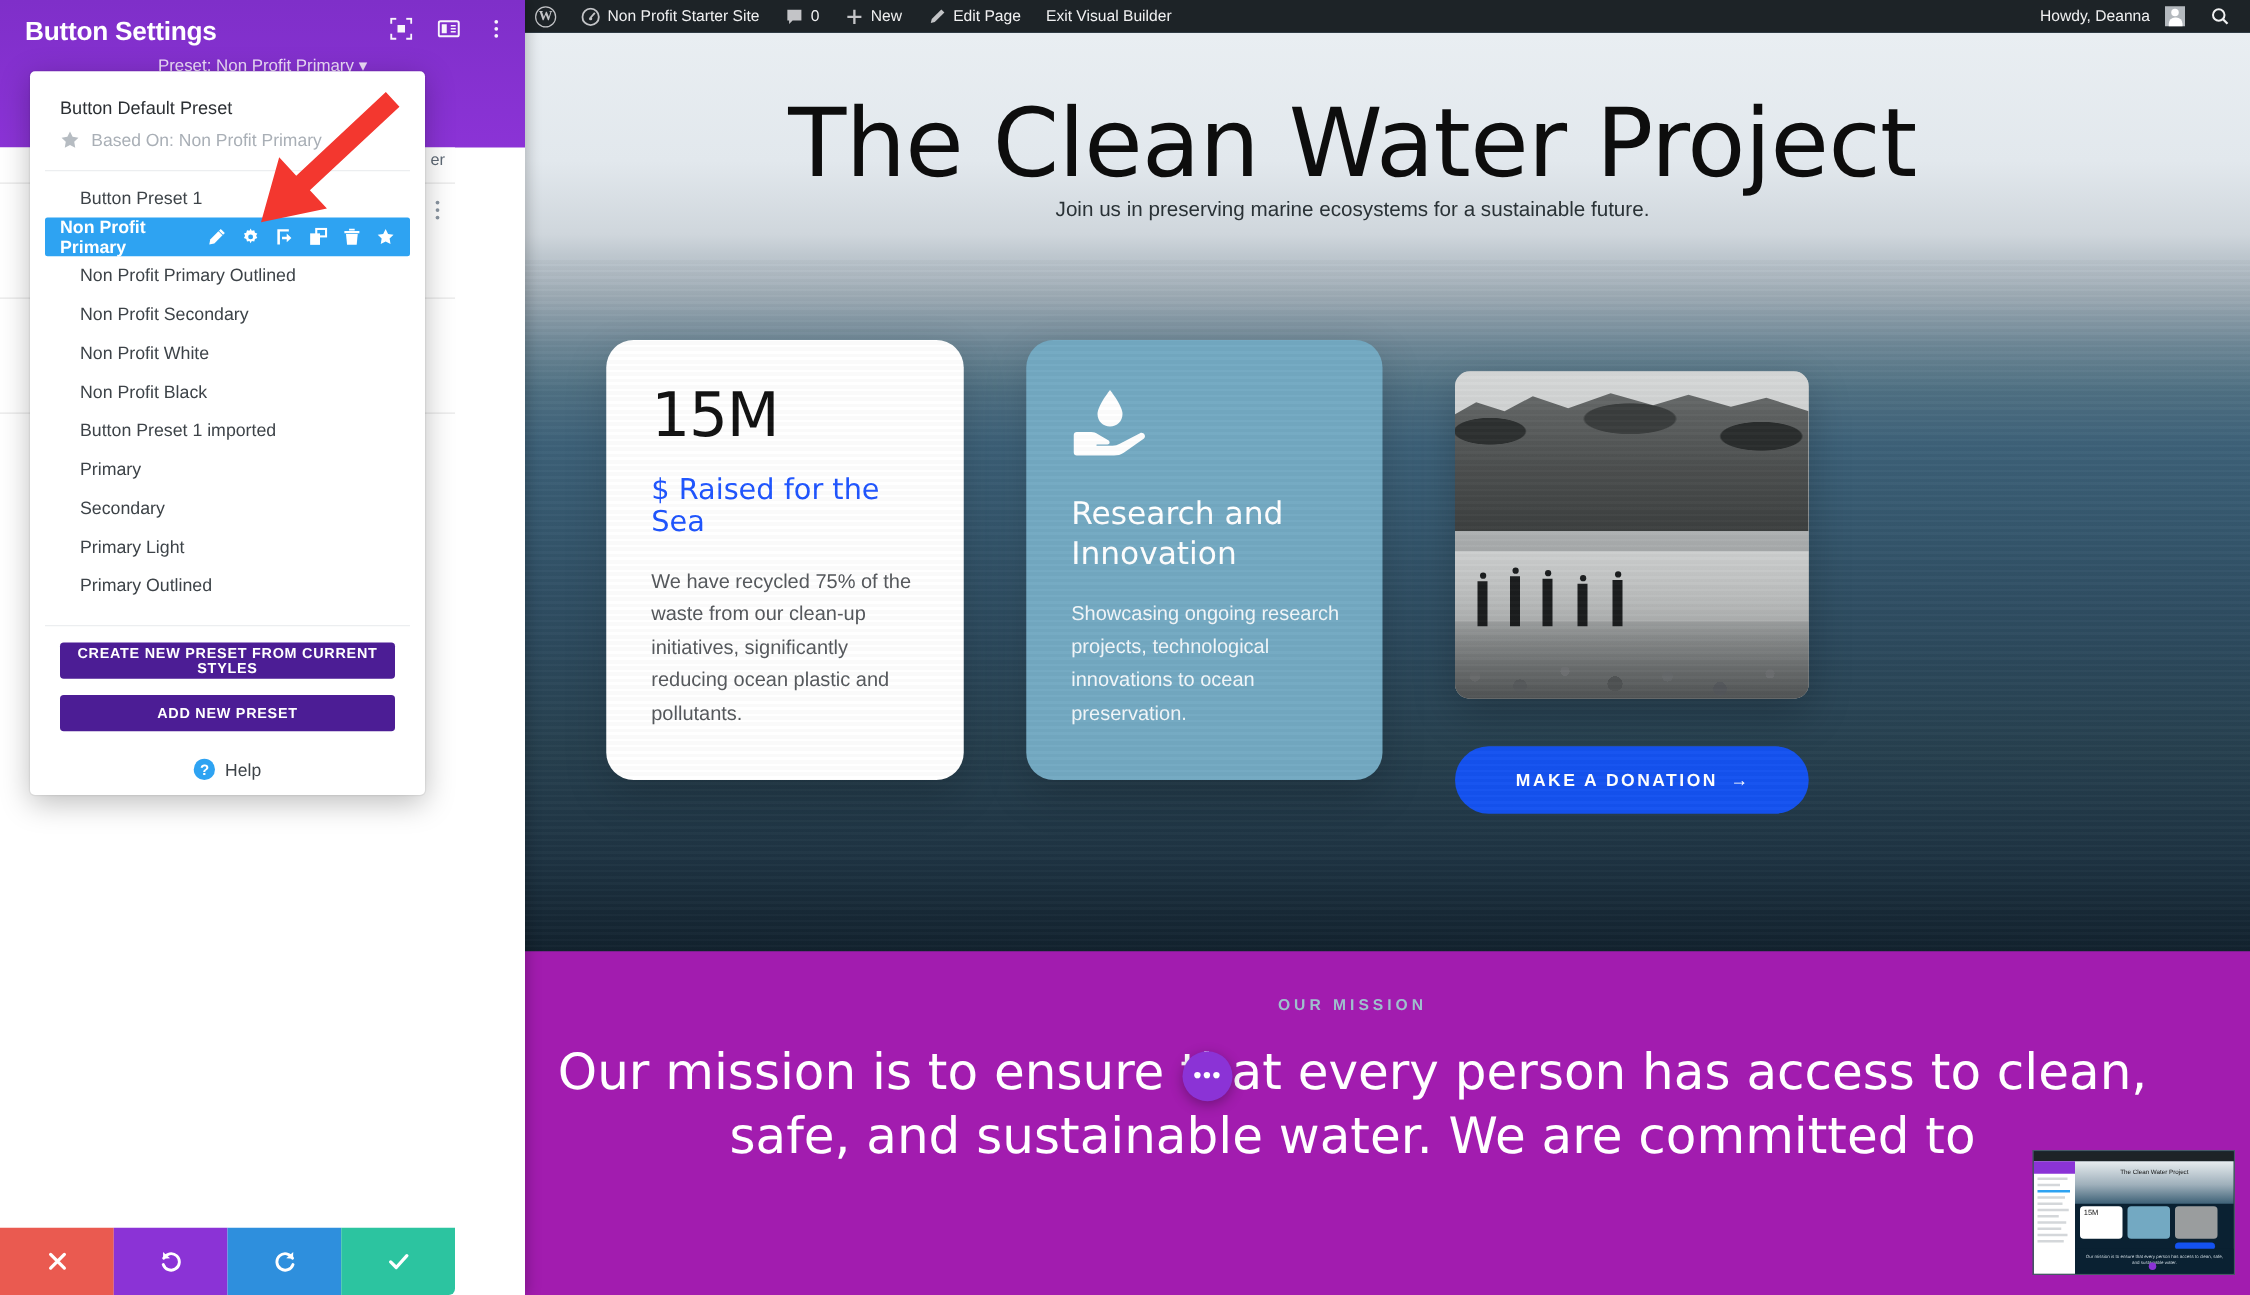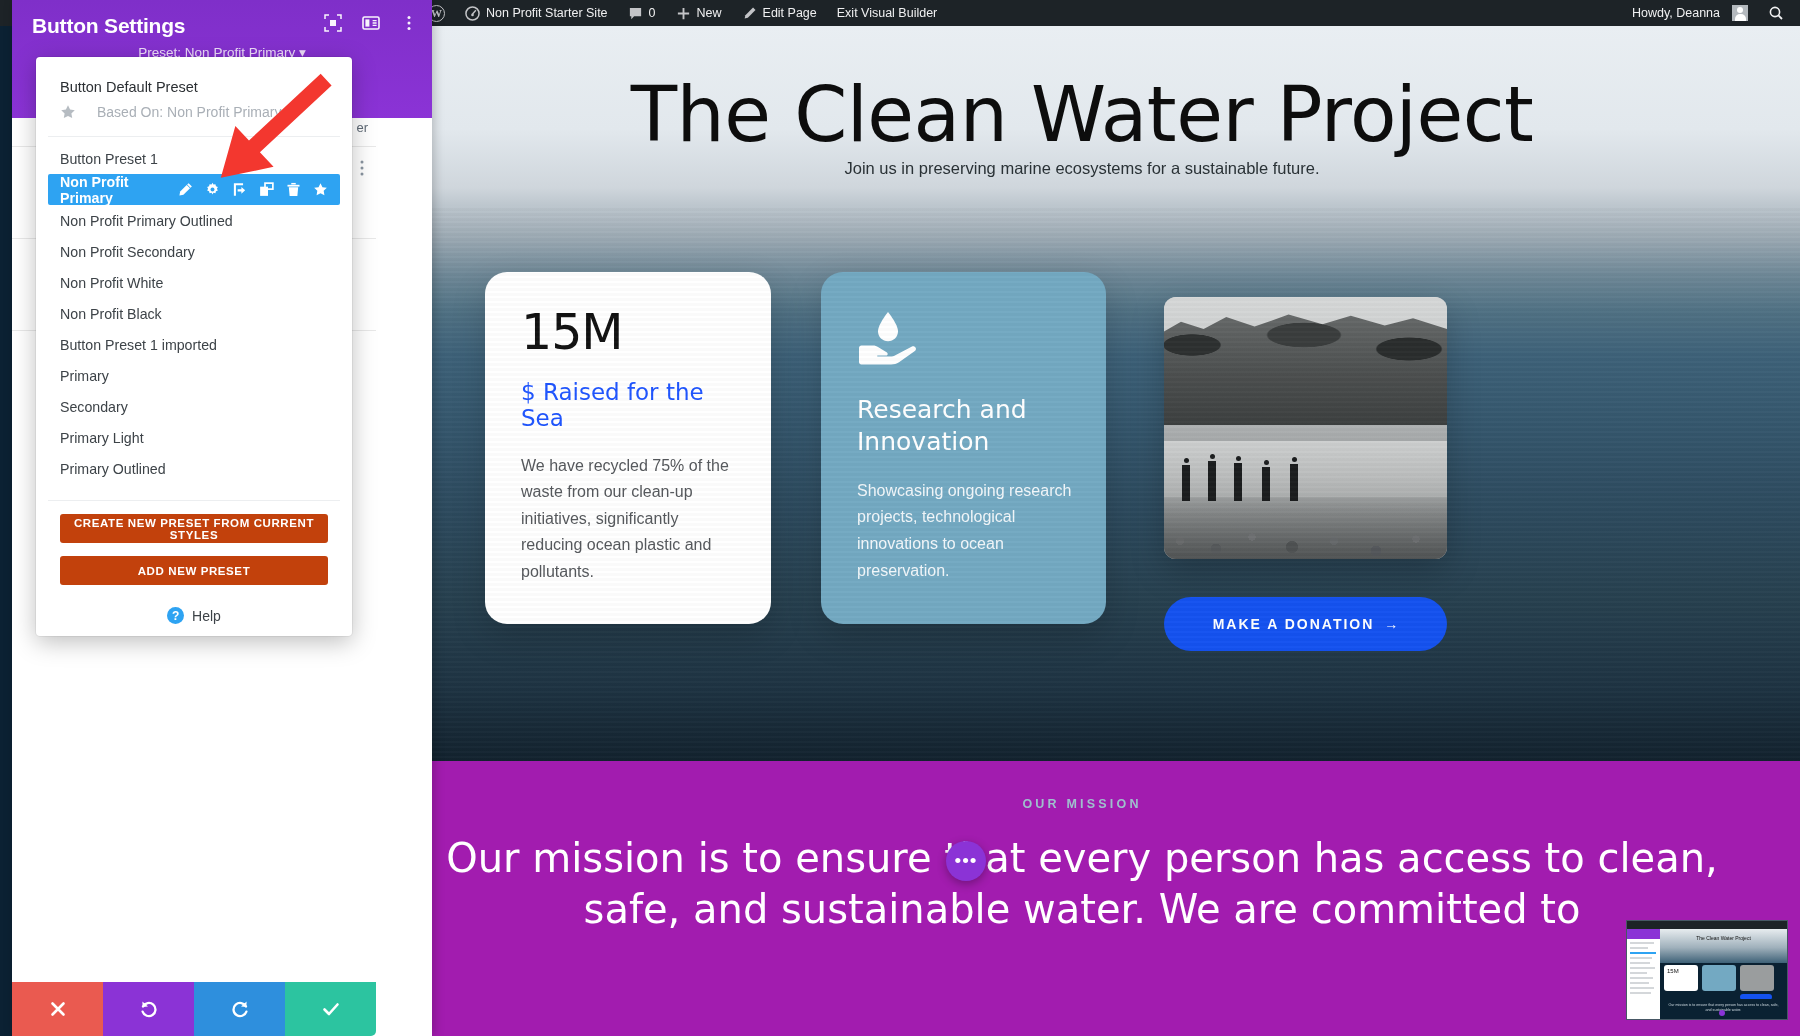--- a/index.html
+++ b/index.html
@@ -176,21 +176,21 @@
     font-size: 12.5px; letter-spacing: 3.2px; color: #9fc0cd; font-weight: bold;
   }
   .mission-text {
     margin-top: 22px; padding: 0 58px;
     font-size: 40px; line-height: 1.28; color: #fff; font-weight: 400;
     font-family: "DejaVu Sans", sans-serif;
   }
 
   
   .divi-panel {
-    position: absolute; top: 0; left: 12px; width: 420px; height: 1036px;
+    position: absolute; top: 0; left: 0; width: 420px; height: 1036px;
     background: #fff; z-index: 80; overflow: visible;
     box-shadow: 2px 0 10px rgba(0,0,0,0.22);
   }
   .divi-header {
     position: relative; height: 118px; background: #8B33D6;
     background: linear-gradient(180deg,#7f2fc9 0%,#8b33d6 100%);
     padding: 14px 20px 0 20px; color: #fff;
   }
   .divi-title { font-size: 21px; font-weight: bold; letter-spacing: -0.2px; }
   .divi-preset-line { margin-top: 6px; font-size: 13.5px; color: #eddcf9; text-align: center; }
@@ -215,40 +215,40 @@
   
   .preset-pop {
     position: absolute; top: 57px; left: 24px;
     width: 316px; background: #fff; border-radius: 4px;
     box-shadow: 0 6px 24px rgba(0,0,0,0.26), 0 0 0 1px rgba(0,0,0,0.05);
     padding: 22px 0 12px 0; z-index: 90;
   }
   .pp-default { padding: 0 24px; }
   .pp-default-title { font-size: 14.5px; color: #2b2f33; font-weight: 400; }
   .pp-based {
-    margin-top: 9px; display: flex; align-items: center; gap: 21px;
+    margin-top: 9px; display: flex; align-items: center; gap: 9px;
     font-size: 14px; color: #a9afb6;
   }
   .pp-sep { height: 1px; background: #eceef0; margin: 16px 12px 0 12px; }
   .pp-list { margin-top: 6px; }
   .pp-item {
     height: 31px; display: flex; align-items: center;
-    padding: 0 24px; font-size: 14.2px; color: #3d4348; cursor: pointer;
+    padding: 0 40px; font-size: 14.2px; color: #3d4348; cursor: pointer;
   }
   .pp-item.active {
     background: #2EA3F2; color: #fff; margin: 0 12px; padding: 0 12px;
     border-radius: 2px; justify-content: flex-start;
   }
   .pp-item.active .pp-name { font-weight: bold; }
   .pp-actions { margin-left: 18px; display: flex; align-items: center; gap: 12px; }
   .pp-act { width: 15px; height: 15px; cursor: pointer; }
   .pp-bottom { padding: 0 24px; }
   .pp-btn {
     display: block; width: 100%; height: 29px; margin-top: 13px;
-    background: #c2410c; color: #fff; border: none; border-radius: 3px;
+    background: #4c1d95; color: #fff; border: none; border-radius: 3px;
     font-size: 11.5px; font-weight: bold; letter-spacing: .6px; cursor: pointer;
     font-family: "Liberation Sans", sans-serif;
   }
   .pp-help {
     margin-top: 22px; display: flex; align-items: center; justify-content: center;
     gap: 8px; font-size: 14px; color: #3d4348; cursor: pointer;
   }
   .help-circle {
     width: 17px; height: 17px; border-radius: 50%; background: #2EA3F2;
     color: #fff; font-size: 12px; font-weight: bold;

